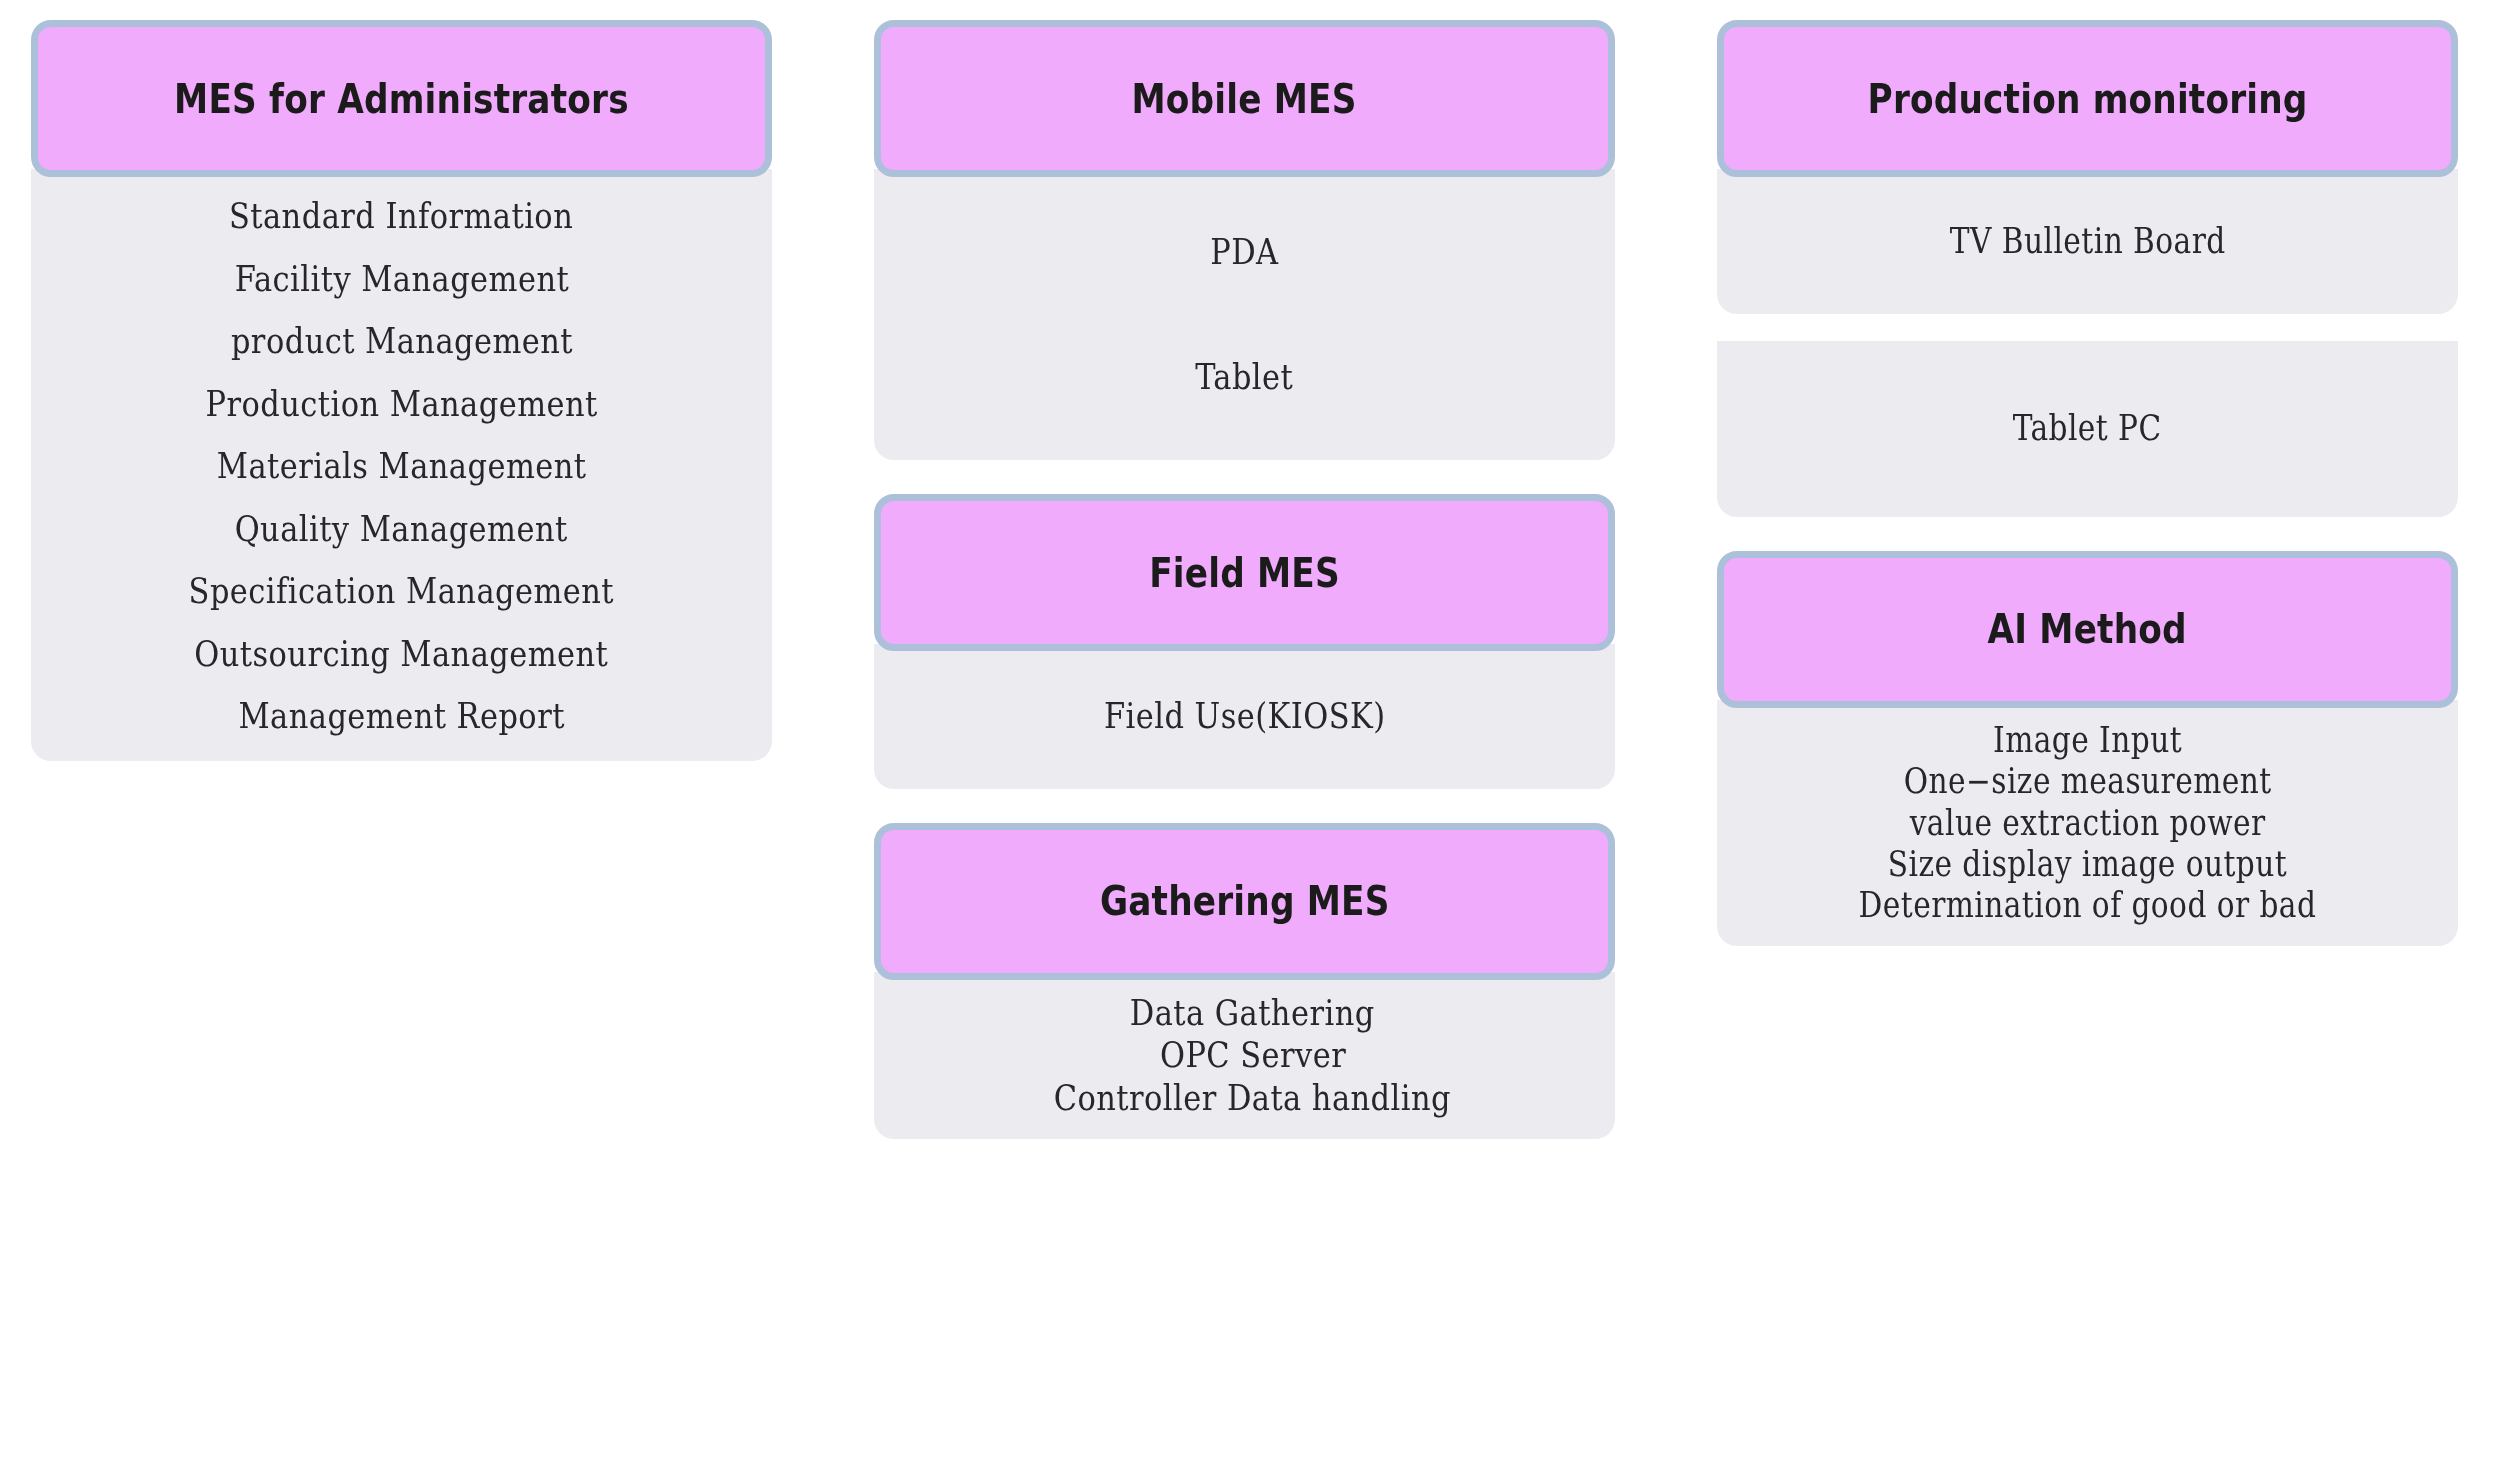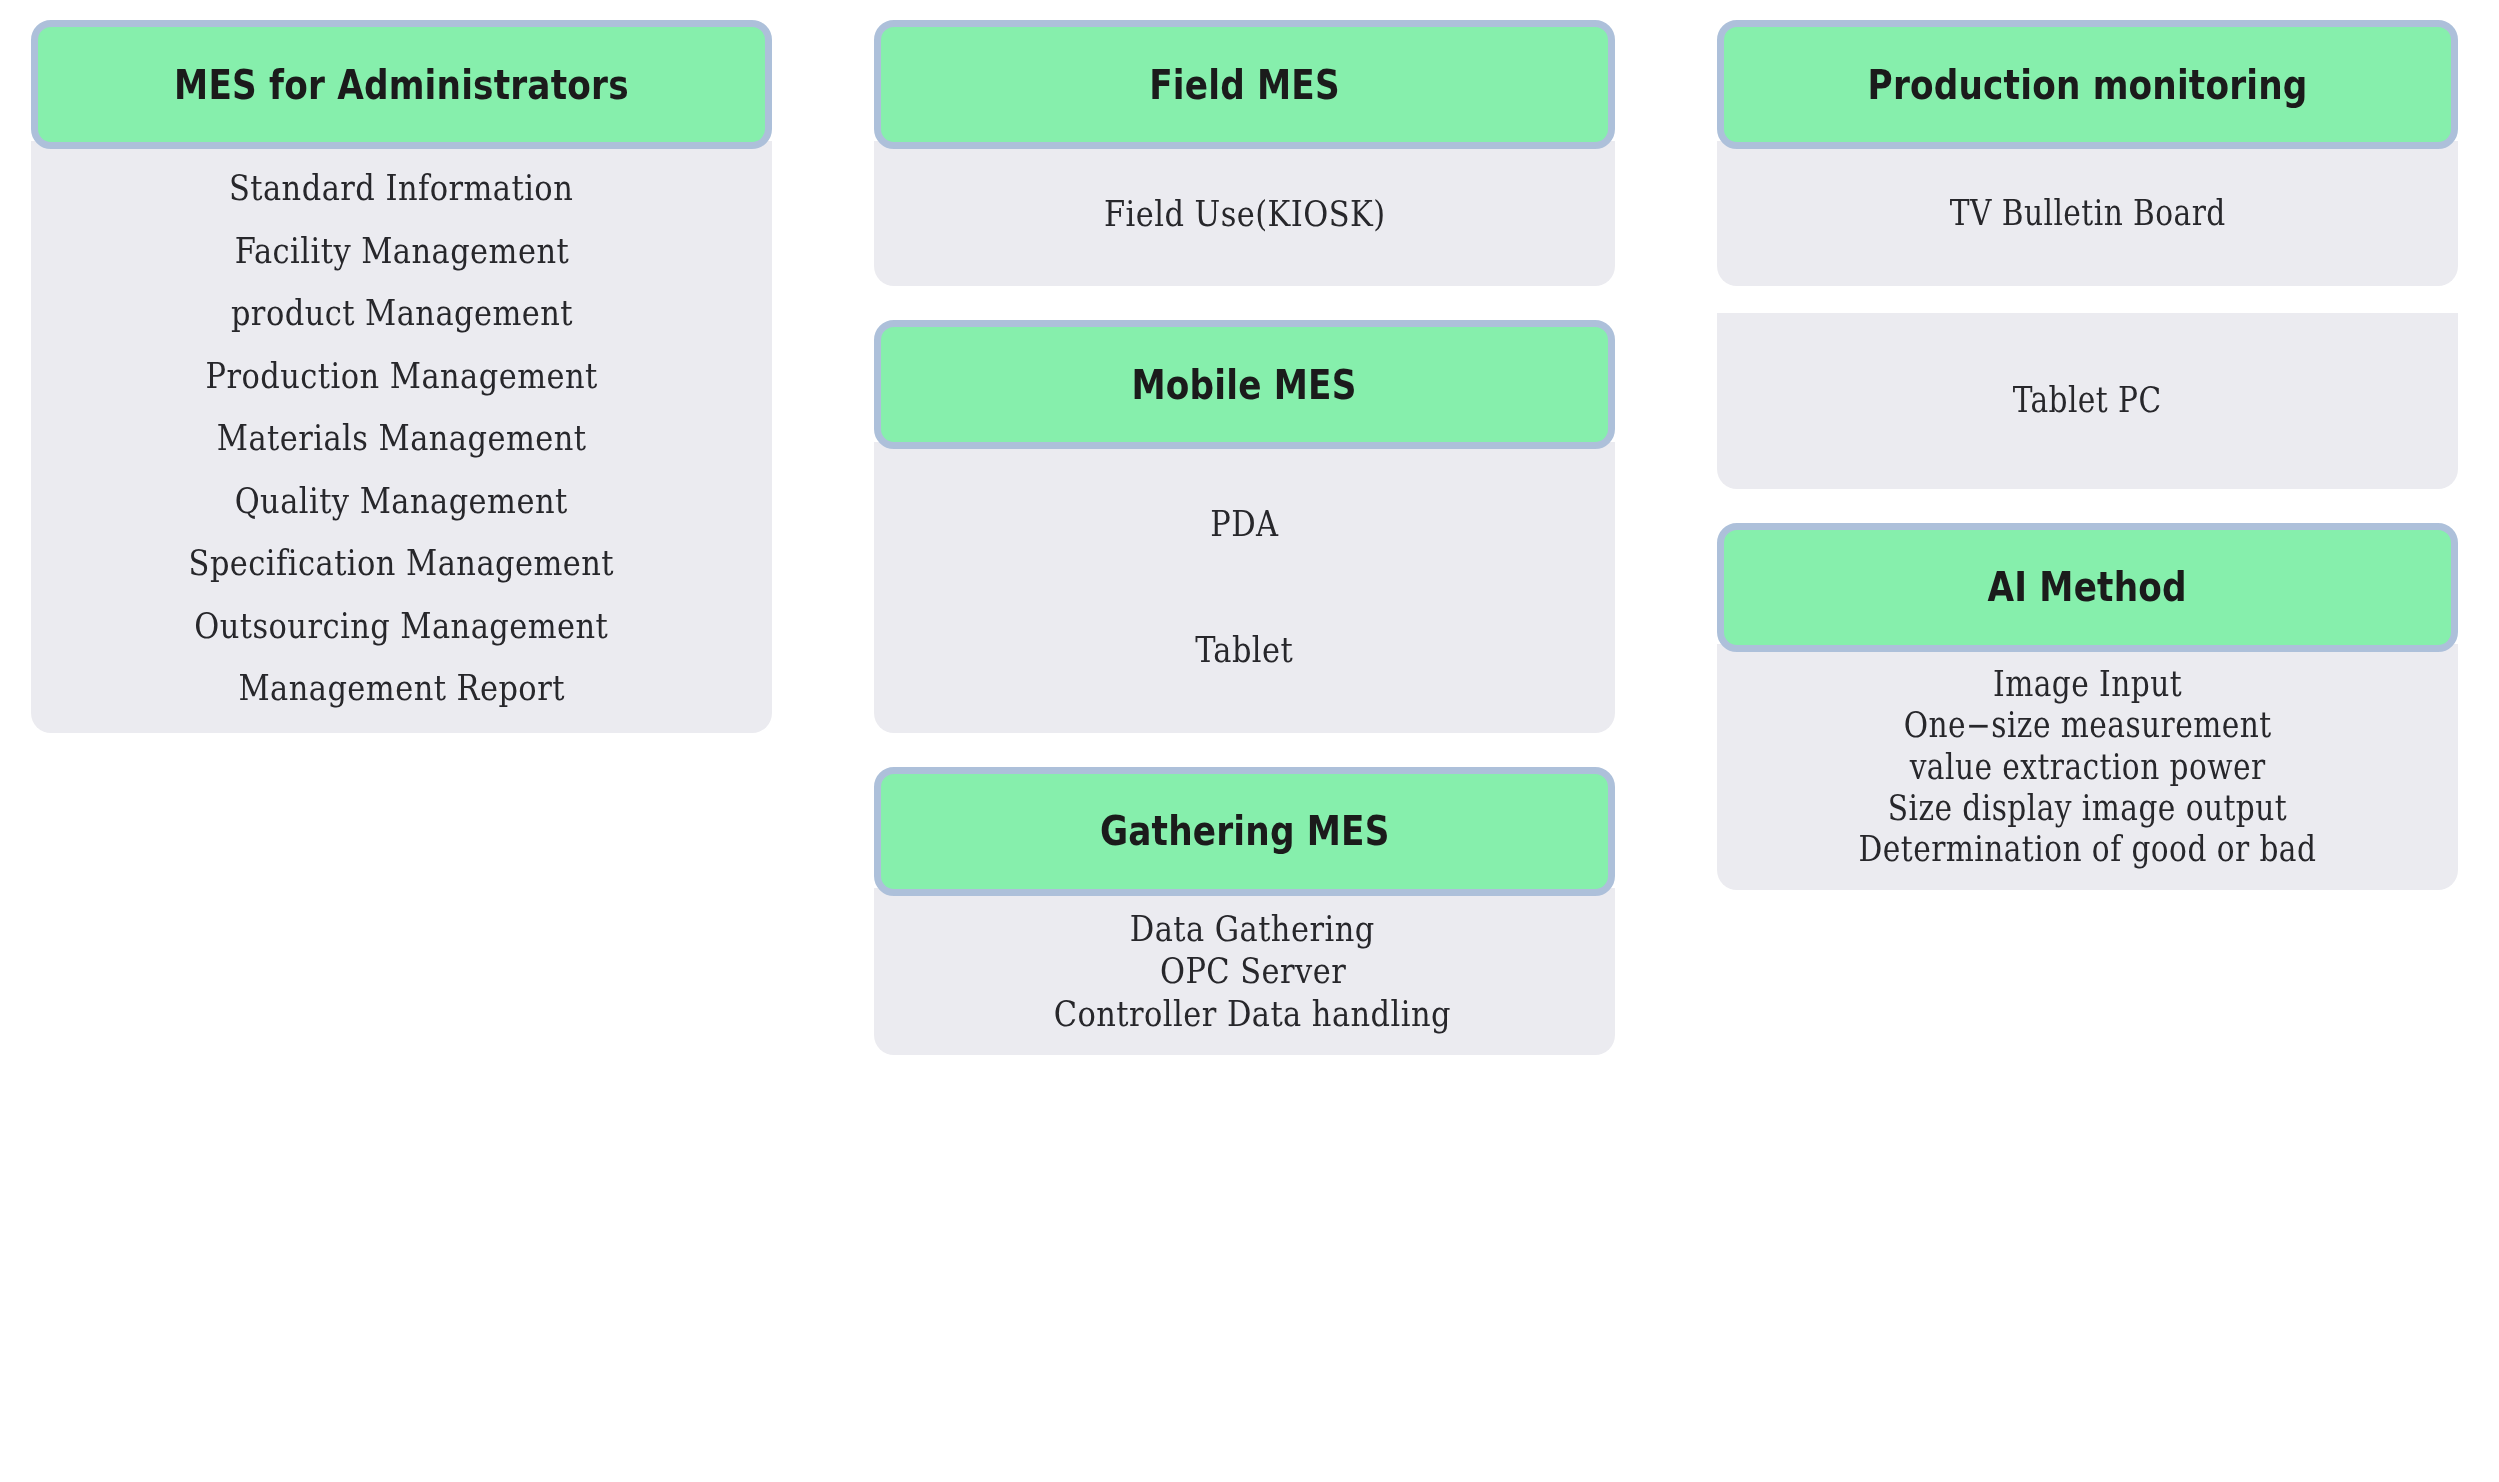--- a/index.html
+++ b/index.html
@@ -35,25 +35,25 @@
   .group {
     display: flex;
     flex-direction: column;
     position: relative;
   }
   .group + .group { margin-top: 34px; }
 
   .group-header {
     position: relative;
     z-index: 2;
-    background: #86efac;
+    background: #f0abfc;
     border: 7px solid #adc0da;
     border-radius: 20px;
     box-sizing: border-box;
-    height: 129px;
+    height: 157px;
     display: flex;
     align-items: center;
     justify-content: center;
     padding: 0 14px;
   }
   .group-header-title {
     font-family: "DejaVu Sans Condensed", "Liberation Sans", sans-serif;
     font-weight: 700;
     font-size: 41px;
     letter-spacing: 0.2px;
@@ -126,36 +126,36 @@
         <div class="item">Quality Management</div>
         <div class="item">Specification Management</div>
         <div class="item">Outsourcing Management</div>
         <div class="item">Management Report</div>
       </div>
     </div>
   </div>
 
   <div class="column col-mid">
 
-    <div class="group grp-field">
-      <div class="group-header">
-        <span class="group-header-title">Field MES</span>
-      </div>
-      <div class="group-body">
-        <div class="item">Field Use(KIOSK)</div>
-      </div>
-    </div>
-
     <div class="group grp-mobile">
       <div class="group-header">
         <span class="group-header-title">Mobile MES</span>
       </div>
       <div class="group-body">
         <div class="item">PDA</div>
         <div class="item">Tablet</div>
+      </div>
+    </div>
+
+    <div class="group grp-field">
+      <div class="group-header">
+        <span class="group-header-title">Field MES</span>
+      </div>
+      <div class="group-body">
+        <div class="item">Field Use(KIOSK)</div>
       </div>
     </div>
 
     <div class="group grp-gather">
       <div class="group-header">
         <span class="group-header-title">Gathering MES</span>
       </div>
       <div class="group-body">
         <div class="item">Data Gathering</div>
         <div class="item">OPC Server</div>

